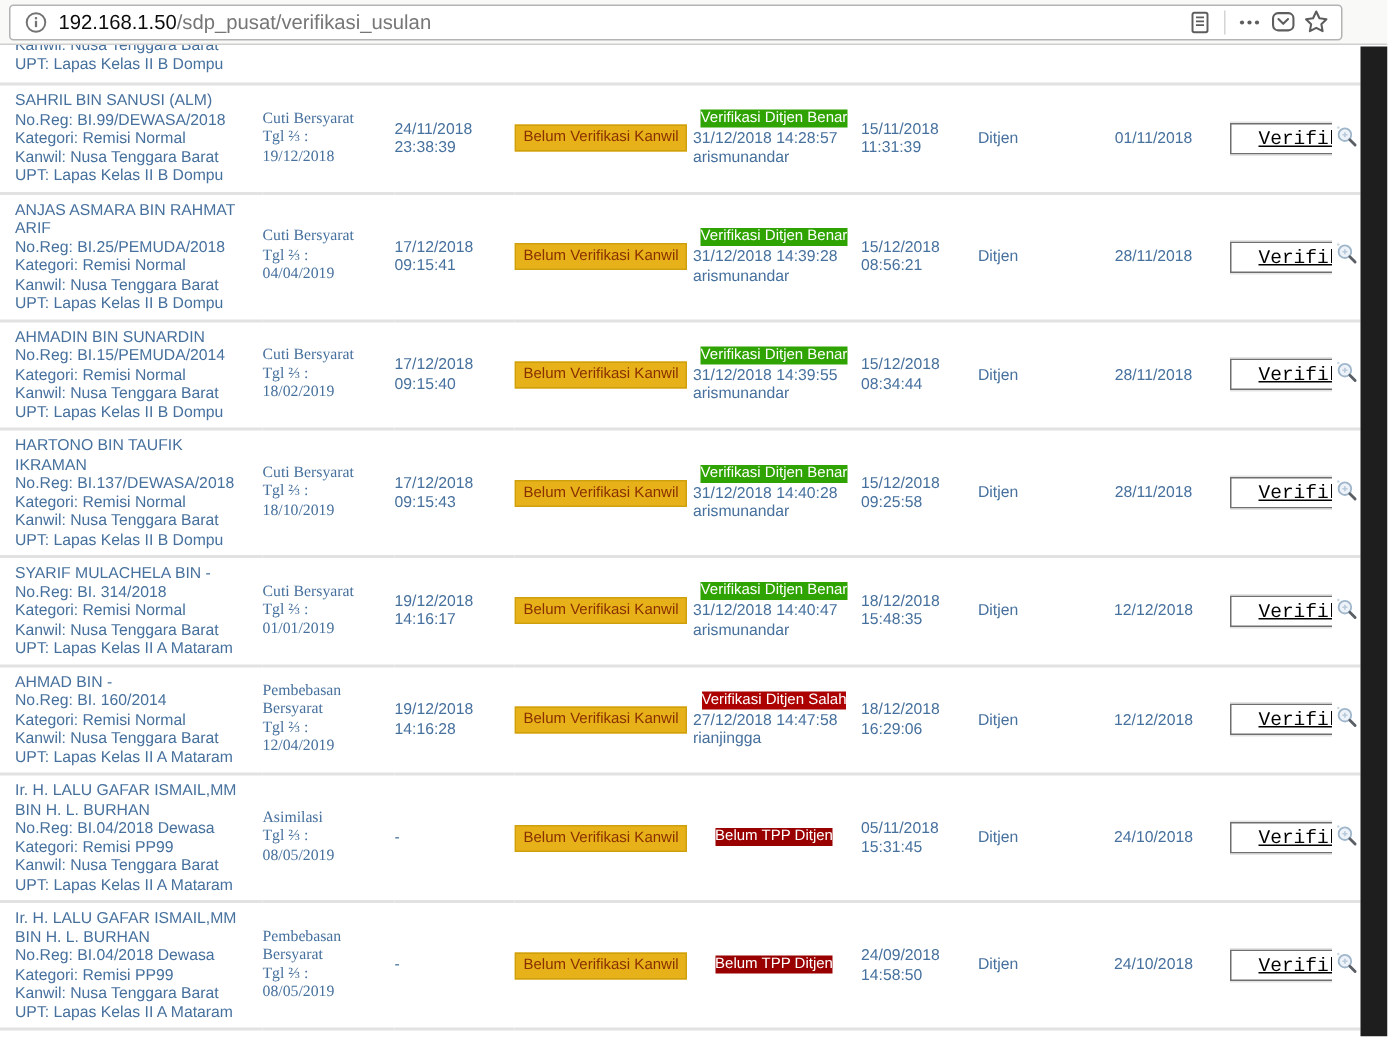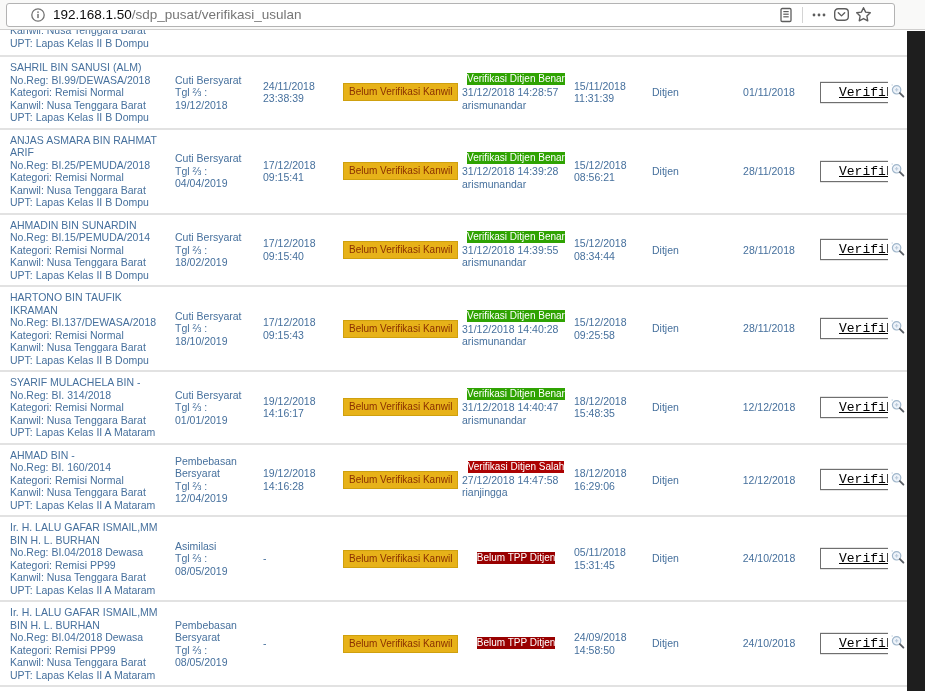--- a/index.html
+++ b/index.html
@@ -9,21 +9,21 @@
     background:#fff; font-family:"Liberation Sans", sans-serif;
   }
   
   .chrome {
     height:30px; background:#f9f9f8; border-bottom:1px solid #d0cfce;
     display:flex; align-items:center; padding:0 6px;
   }
   .urlbar {
     flex:0 0 auto; width:889px; height:24px; background:#fff;
     border:1px solid #b3b3b3; border-radius:3px;
-    display:flex; align-items:center; padding:0 20px;
+    display:flex; align-items:center; padding:0 6px;
   }
   .ic { display:inline-flex; align-items:center; justify-content:center;
         width:22px; height:22px; cursor:pointer; }
   .url-text { flex:1; font-size:13.5px; margin-left:4px; white-space:nowrap; overflow:hidden; }
   .url-text .host { color:#0c0c0d; }
   .url-text .path { color:#767676; }
   .bar-actions { display:flex; align-items:center; }
   .sep { width:1px; height:16px; background:#d4d4d4; margin:0 5px; }
   
   .scrollbar {
@@ -39,21 +39,21 @@
   .partial-clip { margin-top:-6px; }
   table.listing { border-collapse:collapse; table-layout:fixed; width:907px; }
   table.listing td {
     vertical-align:middle; padding:4px 4px 4px 0;
     border-bottom:2px solid #e2e2e2;
     font-size:10.5px; line-height:12.5px; color:var(--link-text,#46709d);
     overflow:hidden;
   }
   .blk { display:block; }
   .c-id     { width:175px; padding-left:10px !important; }
-  .c-prog   { width:88px; }
+  .c-prog   { width:88px;font-family:Liberation Serif, serif; }
   .c-usul   { width:80px; }
   .c-kanwil { width:119px; text-align:center; }
   .c-ditjen { width:112px; }
   .c-date2  { width:78px; }
   .c-level  { width:70px; }
   .c-date3  { width:98px; text-align:center; }
   .c-action { width:68px; text-align:center; }
   .c-zoom   { width:19px; text-align:center; padding-right:0 !important; }
   .badge {
     display:inline-block; font-weight:normal; font-size:10px; line-height:12px;

